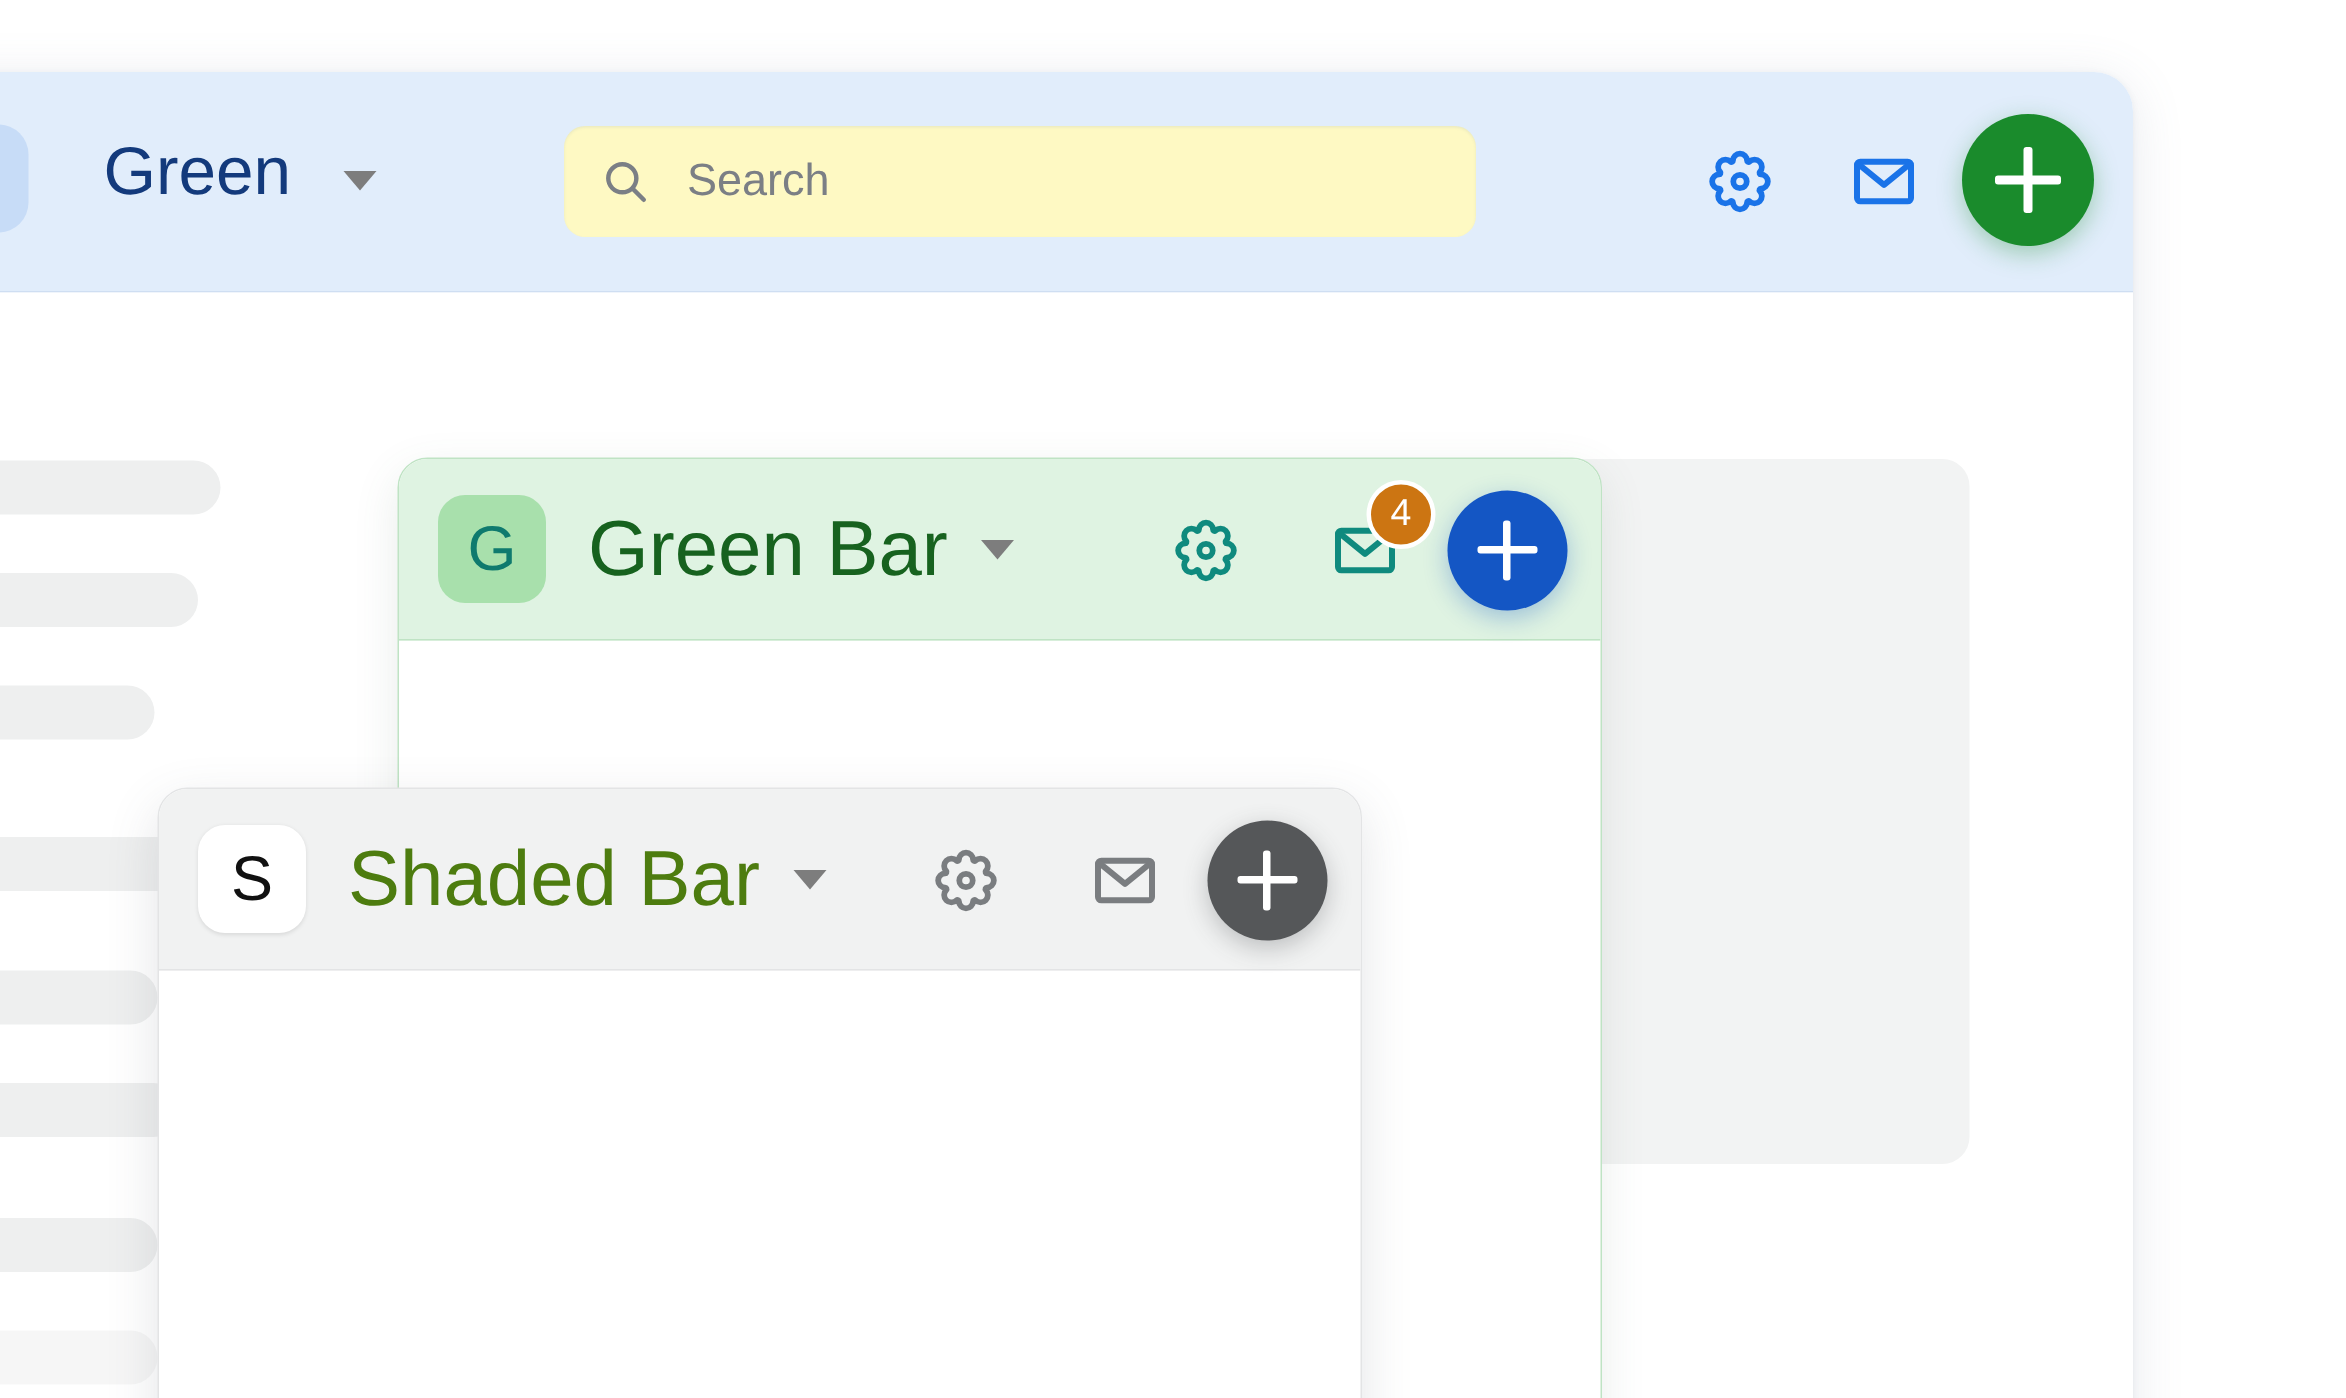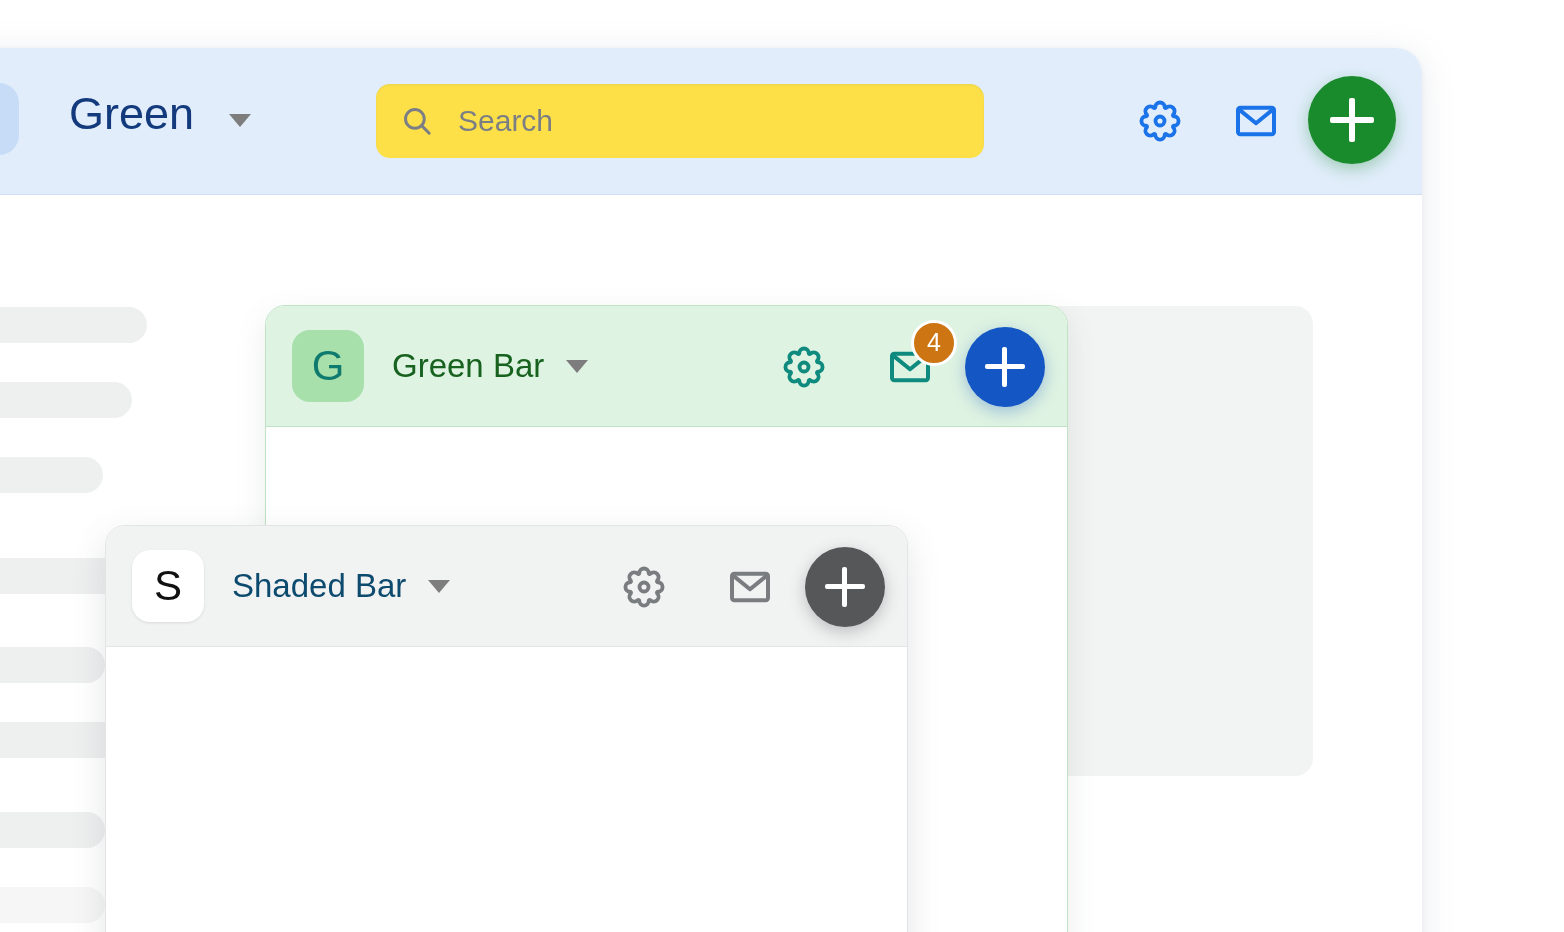--- a/index.html
+++ b/index.html
@@ -88,21 +88,21 @@
     left: 289px;
     top: 66px;
   }
 
   .searchbox {
     position: absolute;
     left: 436px;
     top: 36px;
     width: 608px;
     height: 74px;
-    background: #fde047;
+    background: #fef9c3;
     border-radius: 14px;
     box-shadow: inset 0 1px 2px rgba(90,120,170,0.12);
     display: flex;
     align-items: center;
     box-sizing: border-box;
     padding-left: 24px;
   }
   .search-icon { width: 34px; height: 34px; flex: 0 0 auto; }
   .search-placeholder {
     margin-left: 24px;
@@ -239,25 +239,25 @@
     align-items: center;
     justify-content: center;
     font-size: 42px;
     flex: 0 0 auto;
   }
   .avatar-green { background: #a8e0ac; color: #0f7a6e; }
   .avatar-shaded { background: #ffffff; color: #111111; box-shadow: 0 1px 3px rgba(0,0,0,0.10); }
 
   .panel-title {
     margin-left: 28px;
-    font-size: 33px;
+    font-size: 52px;
     white-space: nowrap;
   }
   .title-green { color: #17621f; }
-  .title-shaded { color: #0c4a6e; }
+  .title-shaded { color: #4d7c0f; }
 
   .panel-caret { margin-left: 22px; }
 
   .panel-actions {
     position: absolute;
     right: 22px;
     top: 0;
     height: 121px;
     display: flex;
     align-items: center;

